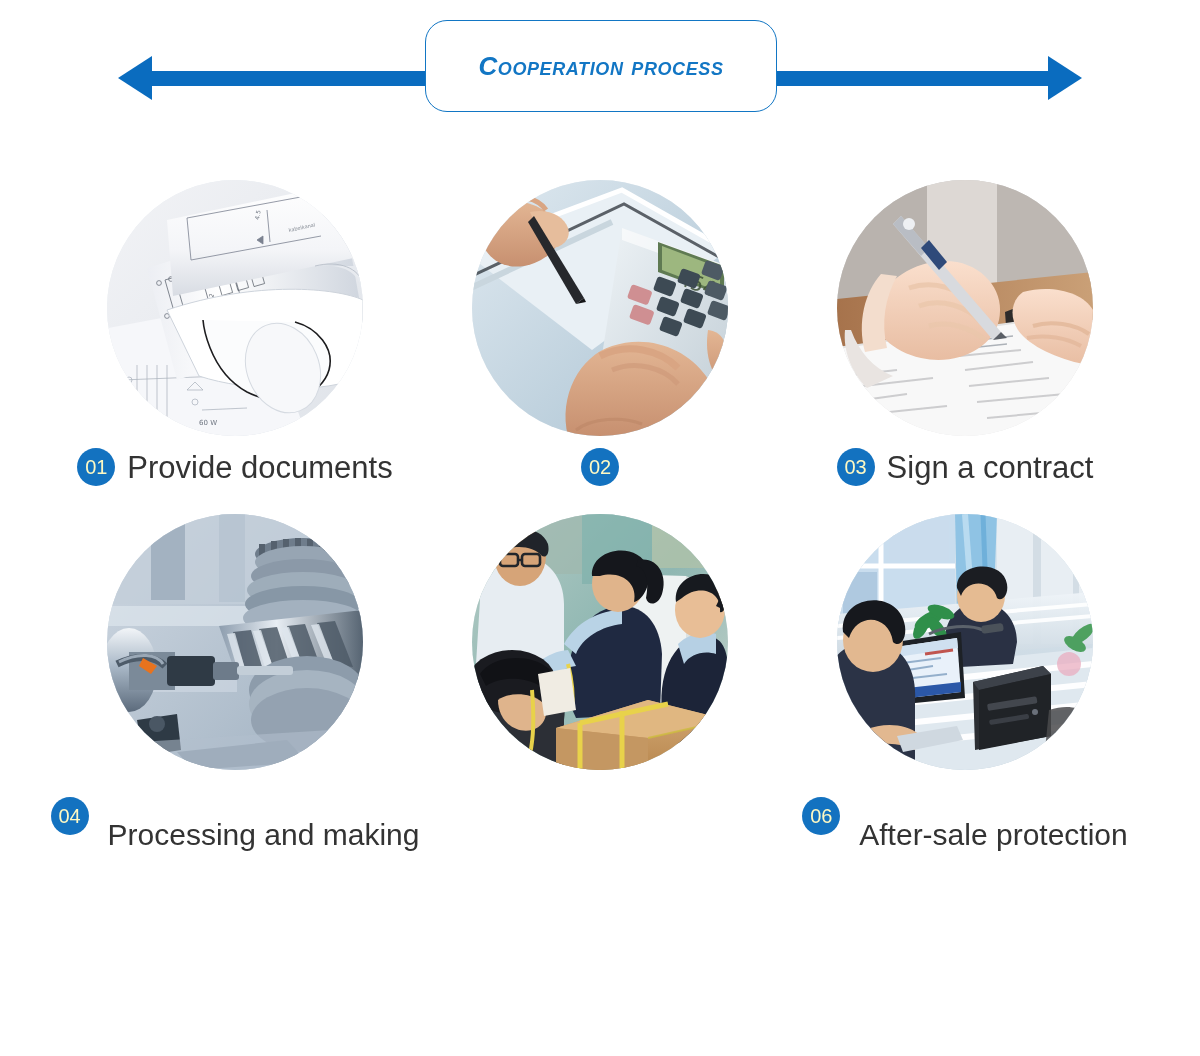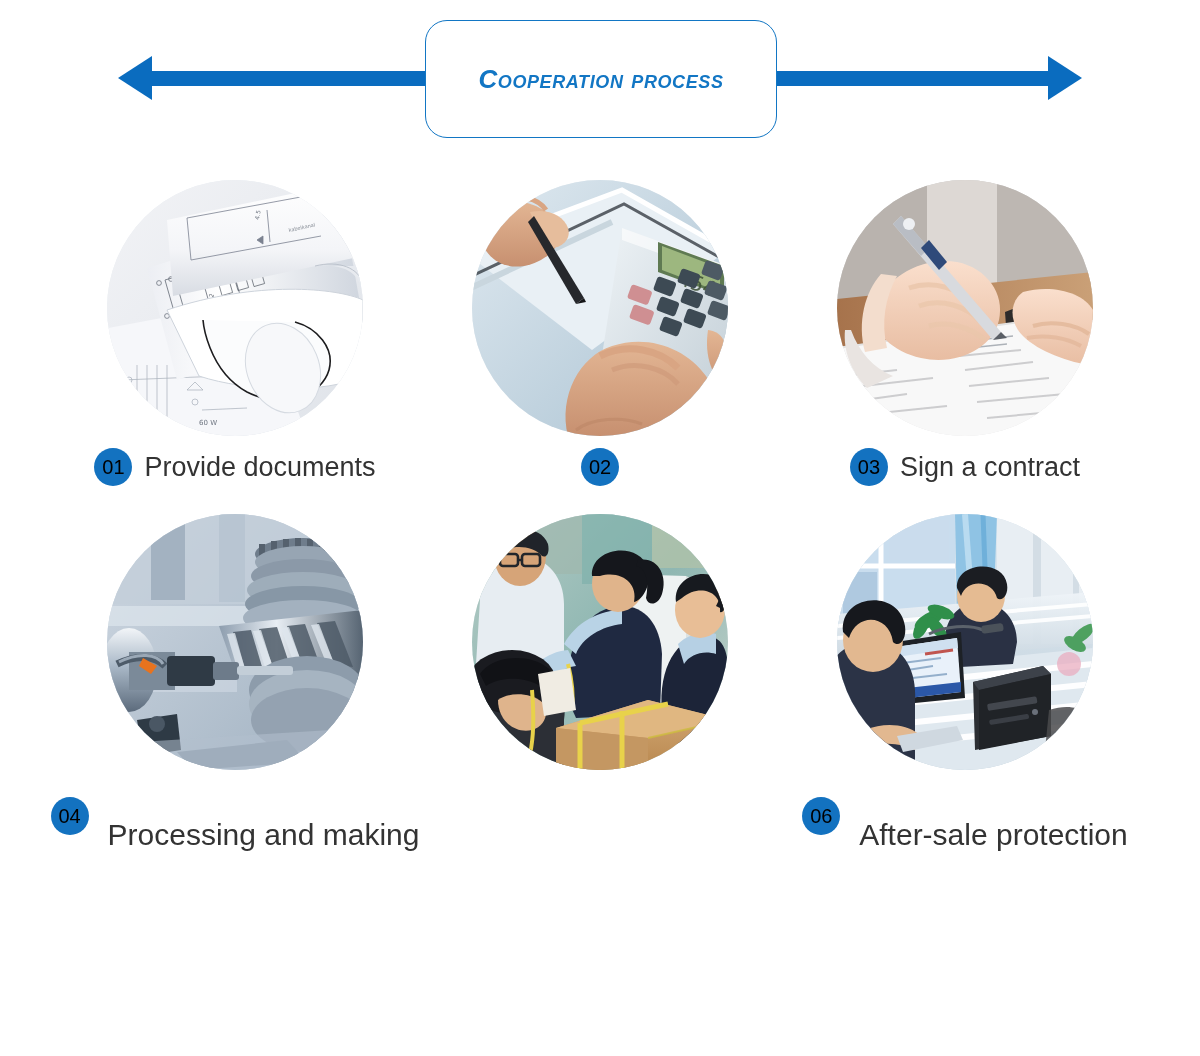--- a/index.html
+++ b/index.html
@@ -27,21 +27,21 @@
     position: absolute; top: 48px;
     width: 0; height: 0;
     border-top: 22.5px solid transparent;
     border-bottom: 22.5px solid transparent;
   }
   .arrow-head.left  { left: 118px; border-right: 34px solid #0a6cbf; }
   .arrow-head.right { left: 1048px; border-left: 34px solid #0a6cbf; }
 
   .banner-box {
     position: absolute; left: 425px; top: 12px;
-    width: 352px; height: 118px;
+    width: 352px; height: 92px;
     border: 1.6px solid #1276c4;
     border-radius: 22px;
     background: #ffffff;
     display: flex; align-items: center; justify-content: center;
   }
   .banner-title {
     color: #1276c4;
     font-family: "Liberation Sans", sans-serif;
     font-style: italic;
     font-weight: 700;
@@ -77,29 +77,29 @@
   .caption {
     margin-top: 12px;
     display: flex; align-items: center; gap: 12px;
     white-space: nowrap;
   }
   .badge {
     flex: 0 0 auto;
     width: 38px; height: 38px;
     border-radius: 50%;
     background: #1372c0;
-    color: #000000;
+    color: #fef9c3;
     font-size: 20px;
     font-weight: 400;
     display: flex; align-items: center; justify-content: center;
     letter-spacing: 0px;
   }
   .caption-label {
     color: #333333;
-    font-size: 27px;
+    font-size: 31px;
     font-weight: 400;
     line-height: 1;
   }
   .row2 .caption { gap: 19px; }
   .row2 .caption-label { font-size: 30px; margin-top: 38px; }
 </style>
 </head>
 <body>
 
 <div class="page">

